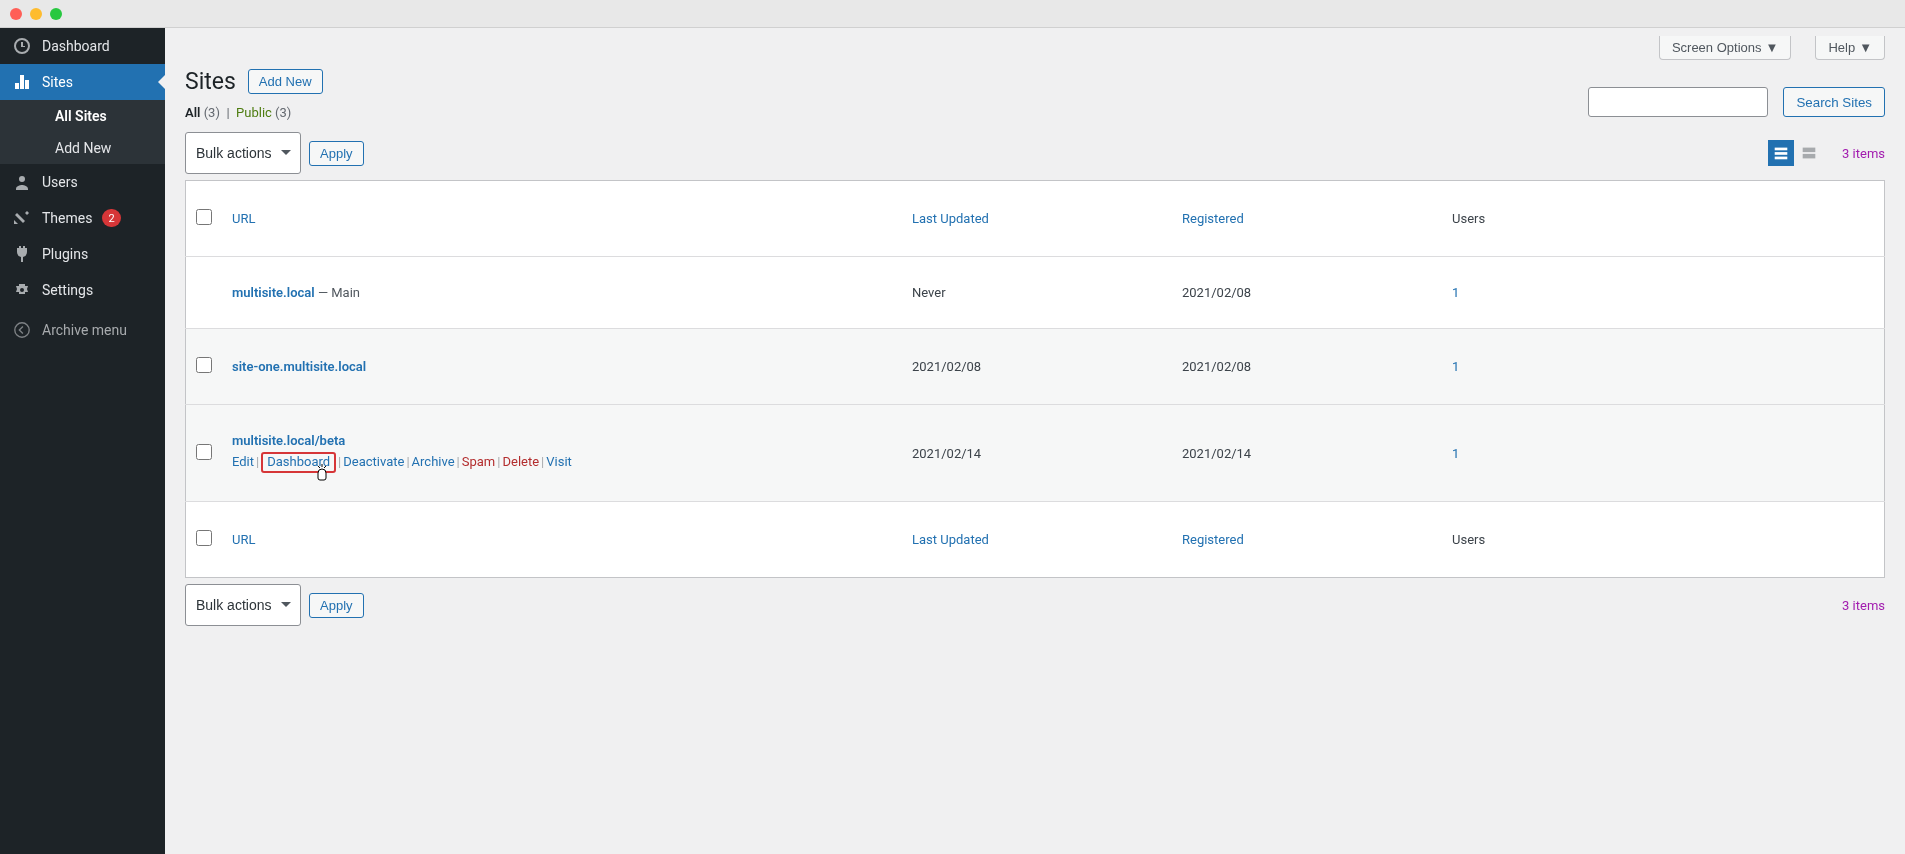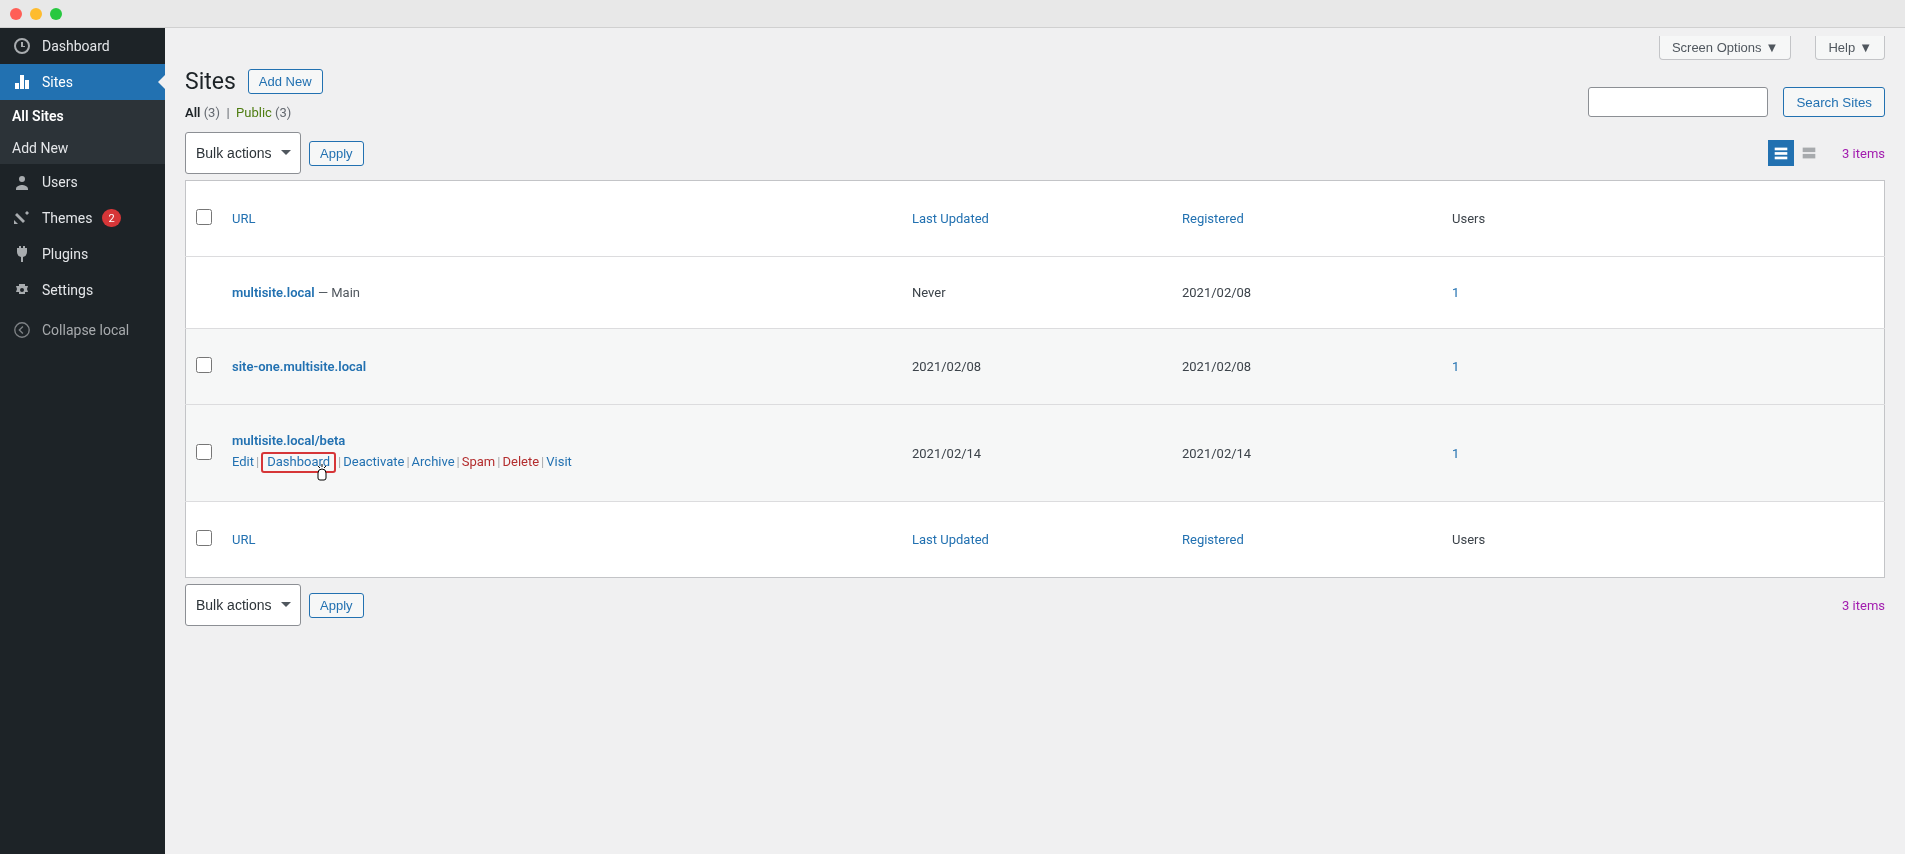--- a/index.html
+++ b/index.html
@@ -14,21 +14,21 @@
 .app { display: flex; height: calc(854px - 28px); }
 
 
 .sidebar { width: 165px; background: #1d2327; color: #f0f0f1; display: flex; flex-direction: column; font-size: 14px; flex-shrink: 0; }
 .menu-item { display: flex; align-items: center; padding: 8px 12px; gap: 10px; cursor: pointer; color: #e4e6e9; }
 .menu-item.current { background: #2271b1; color: #fff; position: relative; }
 .menu-item.current::after { content: ""; position: absolute; right: -1px; top: 50%; transform: translateY(-50%); border: 8px solid transparent; border-right-color: #f0f0f1; }
 .menu-icon { width: 20px; height: 20px; display: flex; align-items: center; justify-content: center; opacity: 0.7; }
 .menu-item.current .menu-icon { opacity: 1; }
 .submenu { background: #2c3338; }
-.submenu-item { padding: 8px 12px 8px 12px; cursor: pointer; color: #e4e6e9; }
+.submenu-item { padding: 8px 12px 8px 12px; cursor: pointer; color: #e4e6e9; margin-left: 43px; }
 .submenu-item.current { font-weight: 600; color: #fff; }
 .badge { background: #d63638; color: #fff; border-radius: 9px; font-size: 11px; padding: 0 6px; min-width: 18px; height: 18px; display: inline-flex; align-items: center; justify-content: center; }
 .collapse-item { display: flex; align-items: center; padding: 8px 12px; gap: 10px; color: #a7aaad; cursor: pointer; margin-top: 4px; }
 
 
 .main { flex: 1; padding: 0 20px 20px; position: relative; overflow: auto; }
 
 .top-controls { display: flex; justify-content: flex-end; gap: 24px; padding-top: 8px; }
 .screen-btn { background: #f6f7f7; border: 1px solid #c3c4c7; border-top: none; border-radius: 0 0 4px 4px; padding: 4px 12px; font-size: 13px; cursor: pointer; color: #50575e; display: flex; align-items: center; gap: 4px; }
 
@@ -150,21 +150,21 @@
       <span>Settings</span>
     </div>
 
     <div class="collapse-item">
       <span class="menu-icon">
         <svg width="18" height="18" viewBox="0 0 20 20" fill="currentColor">
             <circle cx="10" cy="10" r="8" fill="none" stroke="currentColor" stroke-width="1.5"></circle>
             <path d="M11 6l-4 4 4 4" fill="none" stroke="currentColor" stroke-width="1.5"></path>
           </svg>
       </span>
-      <span>Collapse local</span>
+      <span>Archive menu</span>
     </div>
   </div>
 
   <div class="main">
 
     <div class="top-controls">
       <button class="screen-btn">
         <span>Screen Options</span>
         <span>▼</span>
       </button>

